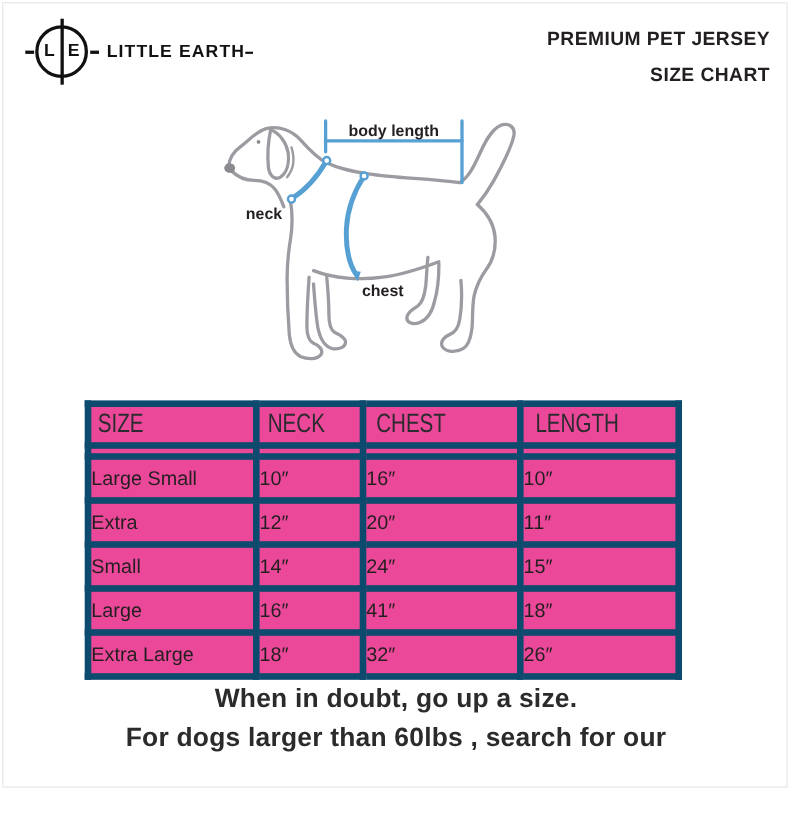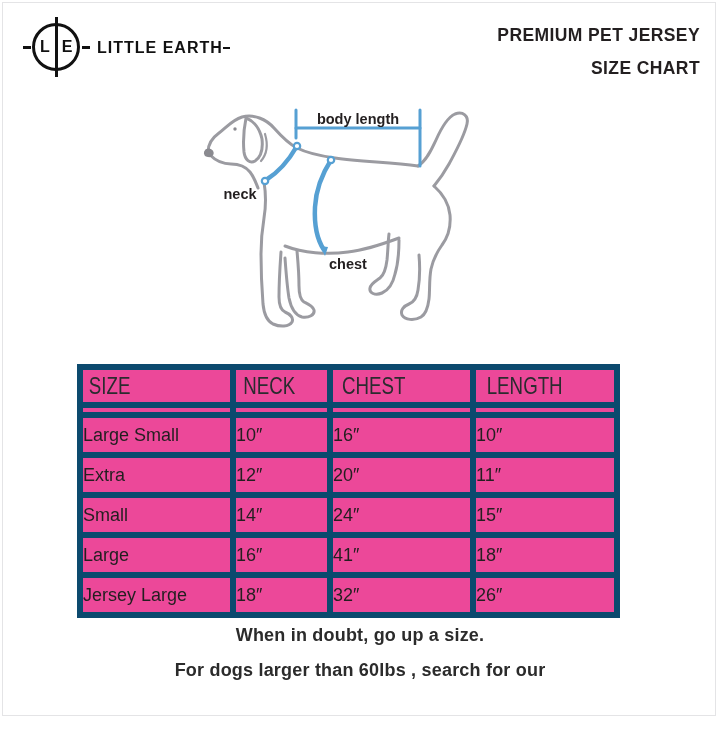--- a/index.html
+++ b/index.html
@@ -45,21 +45,21 @@
                 vertical-align:middle; background:#ec4899; padding:0; }
   .size-table thead tr.head-row { height:38px; }
   .size-table tr.spacer-row { height:10px; }
   .size-table tbody tr { height:40px; }
   .size-table th span { display:inline-block; transform:scaleX(0.78);
                 font-size:24px; font-weight:400; color:#2b2b2f; letter-spacing:0; }
   .size-table td { font-size:18px; color:#231f20; }
 
   
   .notes { position:absolute; left:0; top:618px; width:720px; text-align:center; }
-  .notes .note { font-size:18px; font-weight:bold; color:#2b2b2b;
+  .notes .note { font-size:24px; font-weight:bold; color:#2b2b2b;
                  line-height:35px; letter-spacing:0.2px; white-space:nowrap; }
 </style>
 </head>
 <body>
 
 <div id="page">
 
   <div class="frame"></div>
 
   <div class="brand">
@@ -184,21 +184,21 @@
         <td>24″</td>
         <td>15″</td>
       </tr>
       <tr>
         <td>Large</td>
         <td>16″</td>
         <td>41″</td>
         <td>18″</td>
       </tr>
       <tr>
-        <td>Jersey Large</td>
+        <td>Extra Large</td>
         <td>18″</td>
         <td>32″</td>
         <td>26″</td>
       </tr>
     </tbody>
   </table>
 
   <div class="notes">
     <div class="note">When in doubt, go up a size.</div>
     <div class="note">For dogs larger than 60lbs , search for our</div>

